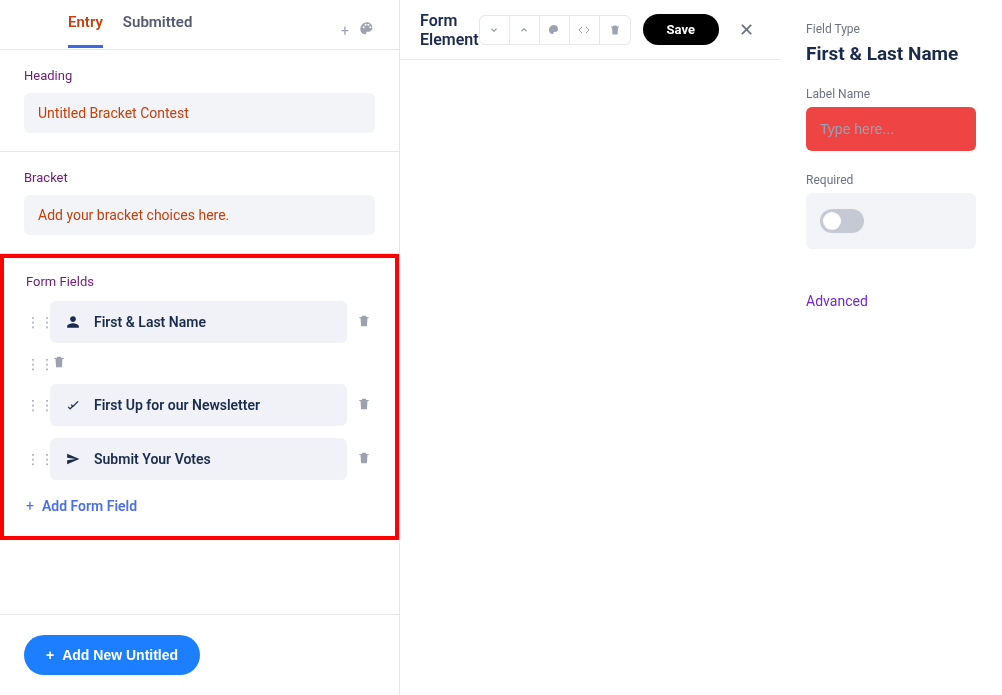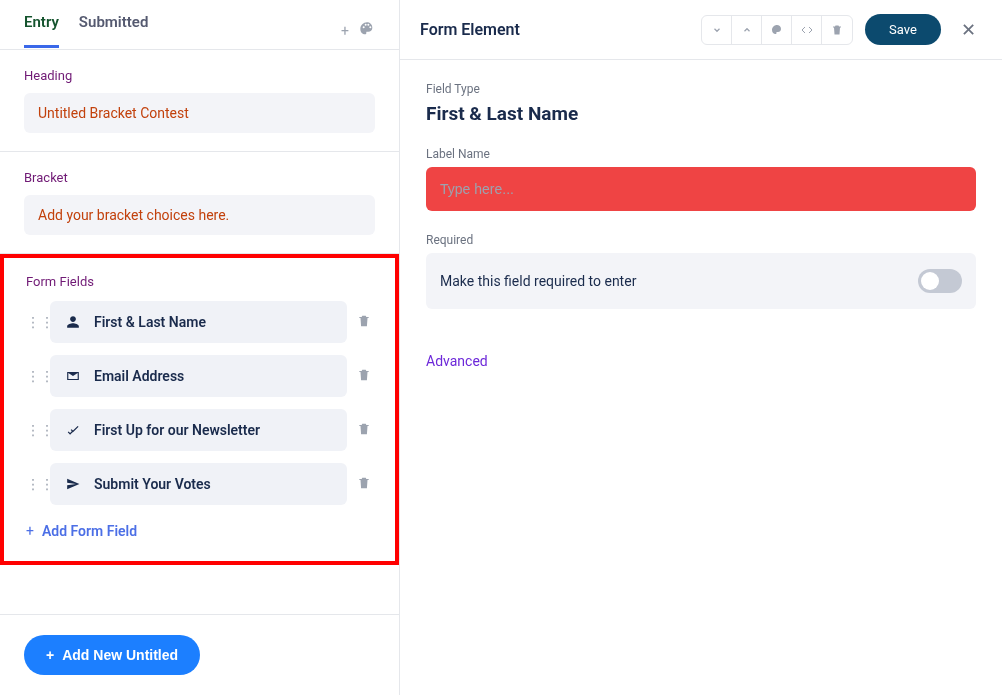--- a/index.html
+++ b/index.html
@@ -1,25 +1,25 @@
 <!DOCTYPE html>
 <html><head>
 <meta charset="utf-8">
 <style>
 * { box-sizing: border-box; margin: 0; padding: 0; }
 body { font-family: -apple-system, BlinkMacSystemFont, "Segoe UI", Roboto, sans-serif; font-size: 14px; color: #1a2b4c; background: #fff; width: 1002px; height: 695px; overflow: hidden; }
 .app { display: flex; width: 100%; height: 100%; }
 .left-panel { width: 400px; border-right: 1px solid #e5e7eb; display: flex; flex-direction: column; }
-.right-panel { flex: 1; display: flex; flex-direction: column; }
+.right-panel { flex: 1; display: flex; flex-direction: row; }
 
 
 .tabs-header { display: flex; align-items: center; padding: 12px 24px 0 24px; border-bottom: 1px solid #e5e7eb; height: 50px; }
 .tabs { display: flex; gap: 20px; flex: 1; }
 .tab { font-size: 15px; font-weight: 600; color: #555a70; padding-bottom: 14px; cursor: pointer; }
-.tab.active { color: #14532d; border-bottom: 3px solid #3a68e9; }
+.tab.active { color: #c2410c; border-bottom: 3px solid #3a68e9; margin-left: 44px; }
 .tab-icons { display: flex; gap: 10px; align-items: center; color: #9ca3af; }
 .tab-icons span { cursor: pointer; }
 
 
 .section { padding: 18px 24px; border-bottom: 1px solid #e5e7eb; }
 .section:last-of-type { border-bottom: none; }
 .section-label { font-size: 13px; color: #701a75; margin-bottom: 10px; }
 .pill-input { background: #f3f4f8; border-radius: 6px; padding: 12px 14px; font-size: 14px; color: #c2410c; }
 
 
@@ -36,21 +36,21 @@
 
 .bottom-actions { padding: 20px 24px; border-top: 1px solid #e5e7eb; margin-top: auto; }
 .btn-primary { background: #1c7fff; color: #fff; border: none; border-radius: 24px; padding: 12px 22px; font-size: 14px; font-weight: 600; cursor: pointer; display: inline-flex; align-items:center; gap: 8px; }
 
 
 .right-header { display: flex; align-items: center; padding: 12px 20px; border-bottom: 1px solid #e5e7eb; height: 60px; }
 .right-title { font-size: 16px; font-weight: 600; color: #1a2b4c; flex: 1; }
 .icon-btn-group { display: flex; border: 1px solid #e5e7eb; border-radius: 6px; overflow: hidden; margin-right: 12px; }
 .icon-btn { width: 30px; height: 28px; display: inline-flex; align-items:center; justify-content:center; border-right: 1px solid #e5e7eb; color: #9ca3af; font-size: 12px; cursor: pointer; }
 .icon-btn:last-child { border-right: none; }
-.btn-save { background: #0c4a6e; color: #fff; border-radius: 20px; padding: 8px 24px; font-weight: 400; font-size: 13px; margin-right: 14px; cursor: not-allowed; }
+.btn-save { background: #000000; color: #fff; border-radius: 20px; padding: 8px 24px; font-weight: 700; font-size: 13px; margin-right: 14px; cursor: not-allowed; }
 .close-x { font-size: 18px; color: #6b7280; cursor: pointer; padding: 0 6px; }
 
 
 .right-content { padding: 22px 26px; }
 .r-label-small { font-size: 12px; color: #6b7280; margin-bottom: 6px; }
 .r-heading { font-size: 19px; font-weight: 700; color: #1a2b4c; margin-bottom: 22px; }
 .r-input { background: #ef4444; border: none; border-radius: 6px; padding: 14px 14px; font-size: 14px; color: #1a2b4c; width: 100%; outline: none; }
 .r-input::placeholder { color: #9ca3af; }
 .r-block { margin-bottom: 22px; }
 .toggle-row { background: #f3f4f8; border-radius: 6px; padding: 16px 14px; display: flex; align-items: center; justify-content: space-between; }
@@ -104,28 +104,20 @@
         </div>
         <span class="trash">
           <svg width="14" height="14" viewBox="0 0 24 24" fill="#9ca3af">
               <path d="M6 7h12l-1 14H7L6 7zm3-4h6l1 2h4v2H4V5h4l1-2z"></path>
             </svg>
         </span>
       </div>
 
       <div class="field-row">
         <span class="drag-handle">⋮⋮</span>
-        <div class="field-card">
-          <span class="field-icon">
-            <svg width="14" height="14" viewBox="0 0 24 24" fill="#1a2b4c">
-                <path d="M2 5h20v14H2V5zm10 7L4 7v10h16V7l-8 5z"></path>
-              </svg>
-          </span>
-          <span>Email Address</span>
-        </div>
         <span class="trash">
           <svg width="14" height="14" viewBox="0 0 24 24" fill="#9ca3af">
               <path d="M6 7h12l-1 14H7L6 7zm3-4h6l1 2h4v2H4V5h4l1-2z"></path>
             </svg>
         </span>
       </div>
 
       <div class="field-row">
         <span class="drag-handle">⋮⋮</span>
         <div class="field-card">
@@ -215,21 +207,20 @@
       </div>
 
       <div class="r-block">
         <div class="r-label-small">Label Name</div>
         <input class="r-input" placeholder="Type here..." style="">
       </div>
 
       <div class="r-block">
         <div class="r-label-small">Required</div>
         <div class="toggle-row">
-          <span>Make this field required to enter</span>
           <div class="toggle"></div>
         </div>
       </div>
 
       <div class="advanced-link">Advanced</div>
     </div>
   </div>
 </div>
 
 </body></html>

